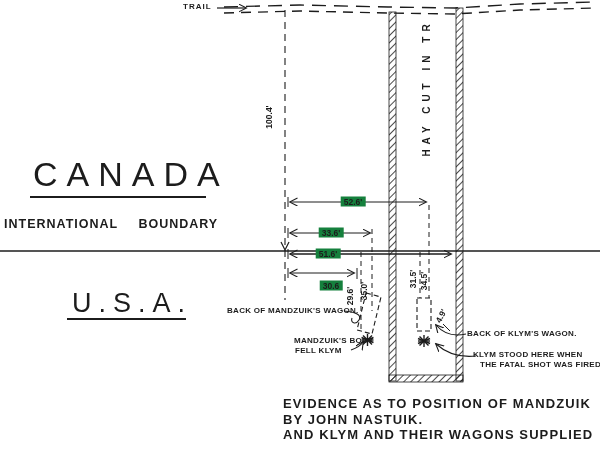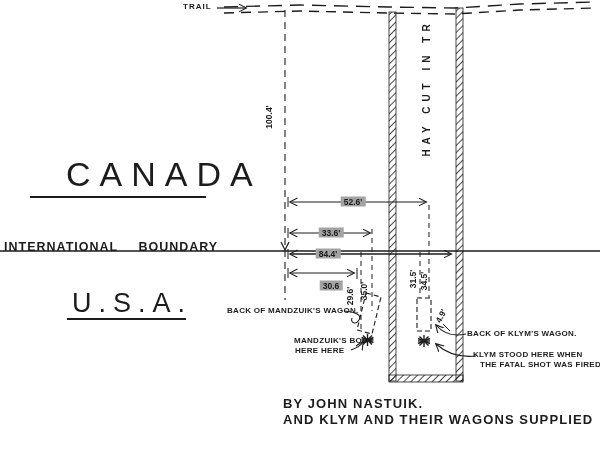--- a/index.html
+++ b/index.html
@@ -7,21 +7,21 @@
     position:relative; width:600px; height:450px; overflow:hidden;
     background:#ffffff; color:#1c1c1c;
     font-family:"Liberation Sans", sans-serif;
   }
   .abs{position:absolute; white-space:nowrap;}
   svg{position:absolute; left:0; top:0;}
   .big-region{font-size:34px; letter-spacing:9px; font-weight:400;}
   .usa{font-size:27px; letter-spacing:7px; font-weight:400;}
   .intl{font-size:12.5px; font-weight:600; letter-spacing:1px; word-spacing:16px;}
   .small-lab{font-size:8px; font-weight:700; letter-spacing:0.3px;}
-  .dim{font-size:8.5px; font-weight:600; background:#a3a3a3; padding:0 3px;
+  .dim{font-size:8.5px; font-weight:600; background:#15803d; padding:0 3px;
        transform:translate(-50%,-55%);}
   .vdim{font-size:8.5px; font-weight:600; transform:translate(-50%,-50%) rotate(-90deg);}
   .vdim49{font-size:8.5px; font-weight:600; transform:translate(-50%,-50%) rotate(-62deg);}
   .haycut{font-size:10px; font-weight:700; letter-spacing:5px;
           transform:translate(-50%,-50%) rotate(-90deg);}
   .caption{font-size:13px; font-weight:600; letter-spacing:1.1px; line-height:15.5px;}
   .trail{font-size:8px; font-weight:700; letter-spacing:1px;}
 </style>
 </head>
 <body>
@@ -99,42 +99,43 @@
     <line x1="443" y1="324" x2="450" y2="331" stroke="#1c1c1c" stroke-width="1"></line>
 
     <line x1="30" y1="197" x2="206" y2="197" stroke="#1c1c1c" stroke-width="1.8"></line>
     <line x1="67" y1="319" x2="186" y2="319" stroke="#1c1c1c" stroke-width="1.8"></line>
   </svg>
 
   <div class="abs trail" style="left:183px; top:2px;">TRAIL</div>
 
   <div class="abs haycut" style="left:426px; top:88px;">HAY CUT IN TR</div>
 
-  <div class="abs big-region" style="left:33px; top:155px;margin-left:33px;">CANADA</div>
+  <div class="abs big-region" style="left:33px; top:155px;">CANADA</div>
 
-  <div class="abs intl" style="left:4px; top:240px;">INTERNATIONAL BOUNDARY</div>
+  <div class="abs intl" style="left:4px; top:217px;">INTERNATIONAL BOUNDARY</div>
 
   <div class="abs usa" style="left:72px; top:288px;">U.S.A.</div>
 
   <div class="abs vdim" style="left:269px; top:117px;">100.4'</div>
   <div class="abs dim" style="left:353px; top:202px;">52.6'</div>
   <div class="abs dim" style="left:331px; top:233px;">33.6'</div>
-  <div class="abs dim" style="left:328px; top:254px;">84.4'</div>
+  <div class="abs dim" style="left:328px; top:254px;">51.6'</div>
   <div class="abs dim" style="left:331px; top:273px;margin-top:13px;">30.6</div>
   <div class="abs vdim" style="left:350px; top:296px;">29.6'</div>
   <div class="abs vdim" style="left:364px; top:291px;">35.0'</div>
   <div class="abs vdim" style="left:413px; top:279px;">31.5'</div>
   <div class="abs vdim" style="left:424px; top:281px;">34.5'</div>
   <div class="abs vdim49" style="left:441px; top:316px;">4.9'</div>
 
   <div class="abs small-lab" style="left:227px; top:306px;">BACK OF MANDZUIK'S WAGON.</div>
   <div class="abs small-lab" style="left:294px; top:336px;">MANDZUIK'S BODY</div>
-  <div class="abs small-lab" style="left:295px; top:346px;">HERE HERE</div>
+  <div class="abs small-lab" style="left:295px; top:346px;">FELL KLYM</div>
   <div class="abs small-lab" style="left:467px; top:329px;">BACK OF KLYM'S WAGON.</div>
   <div class="abs small-lab" style="left:473px; top:350px;">KLYM STOOD HERE WHEN</div>
   <div class="abs small-lab" style="left:480px; top:360px;">THE FATAL SHOT WAS FIRED.</div>
 
   <div class="abs caption" style="left:283px; top:396px;">
+    <div>EVIDENCE AS TO POSITION OF MANDZUIK</div>
     <div>BY JOHN NASTUIK.</div>
     <div>AND KLYM AND THEIR WAGONS SUPPLIED</div>
   </div>
 
 </div>
 
 </body></html>

